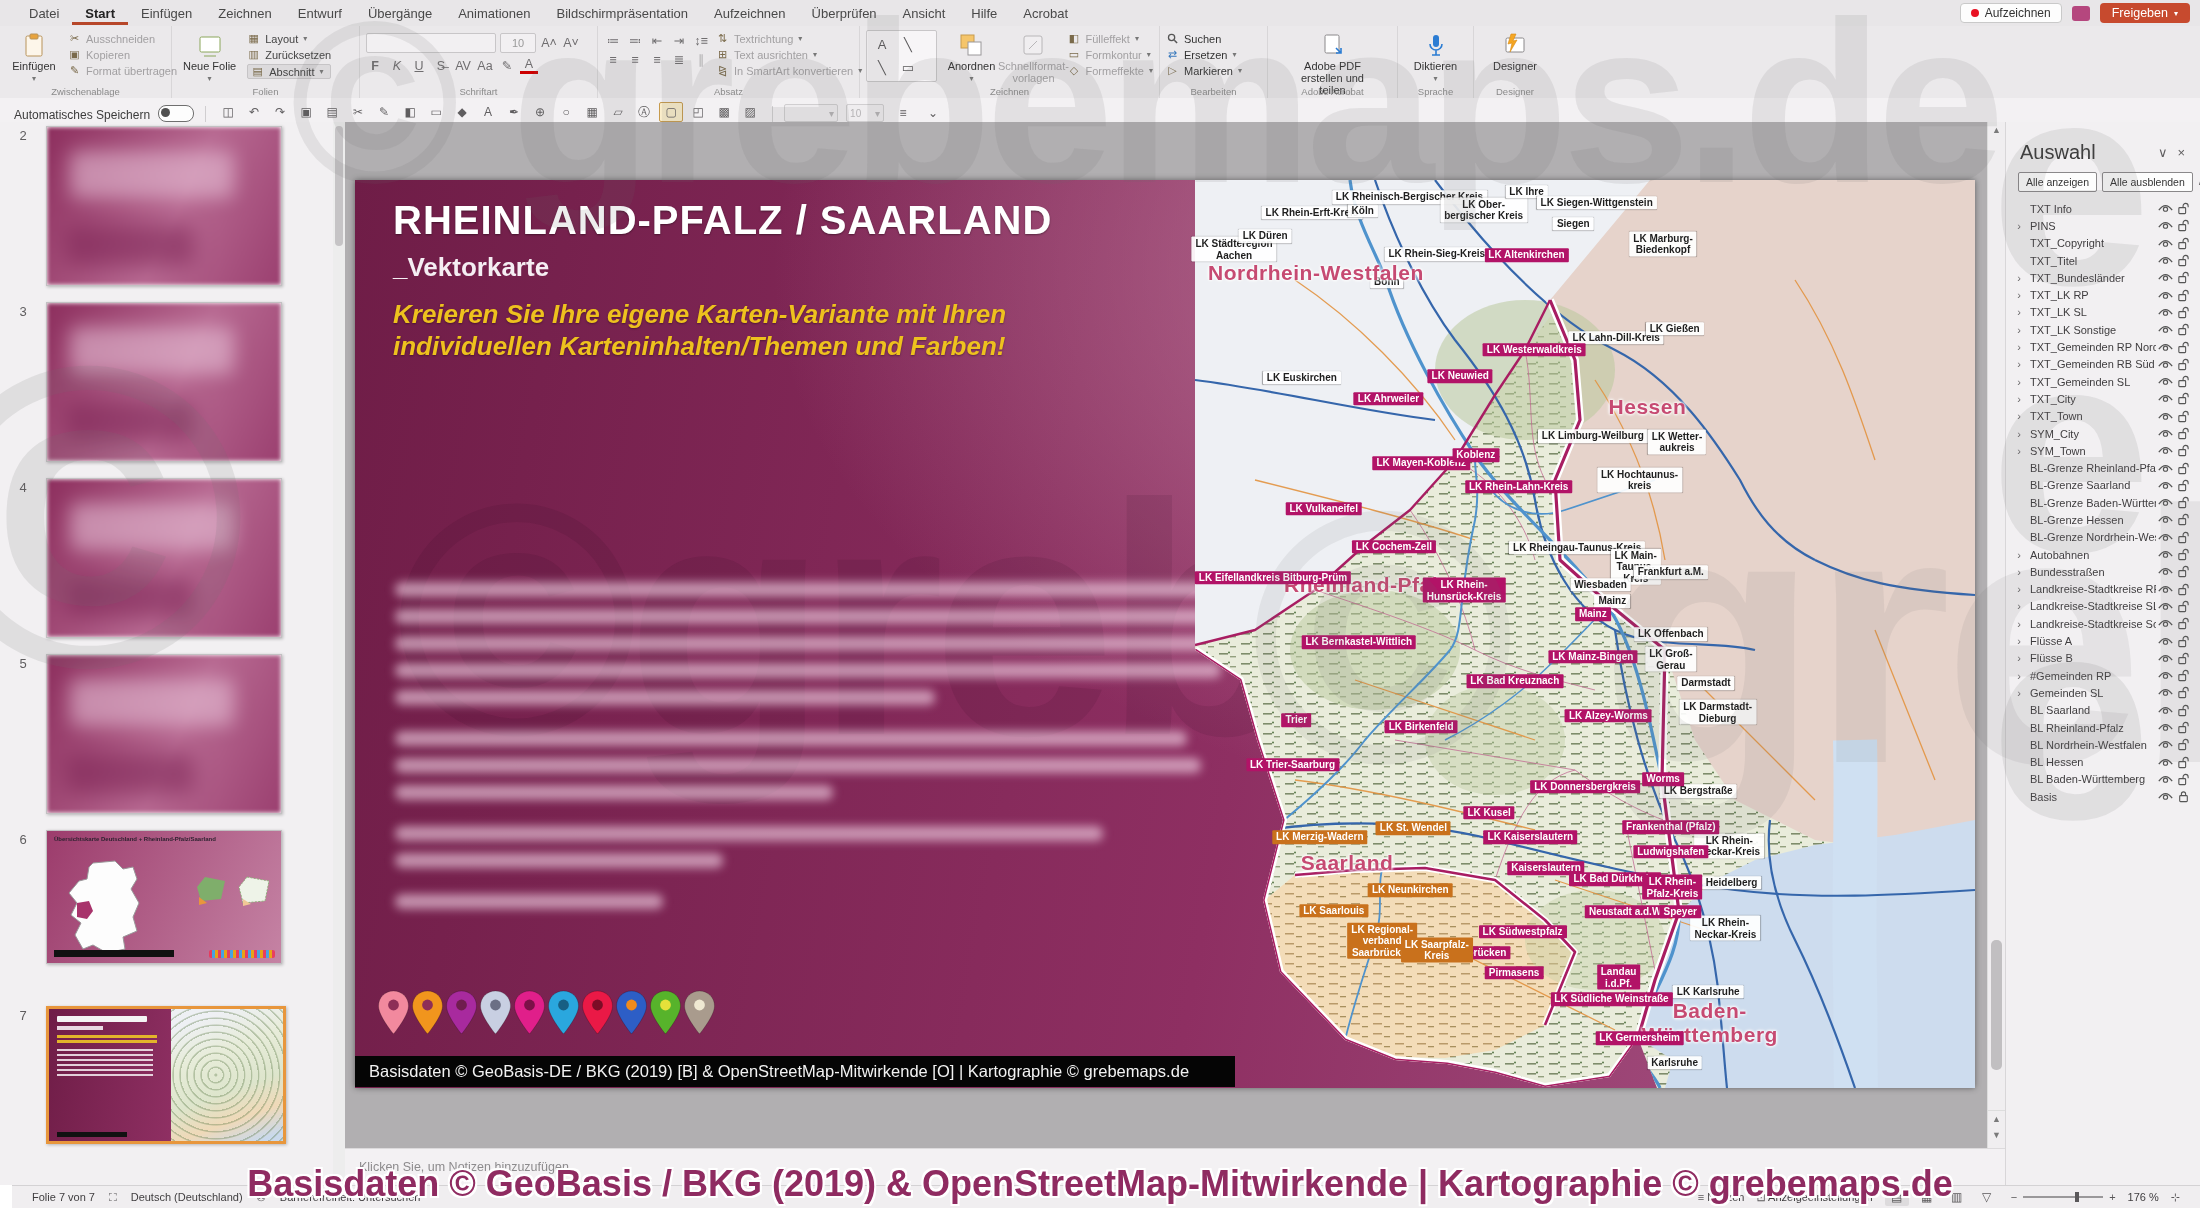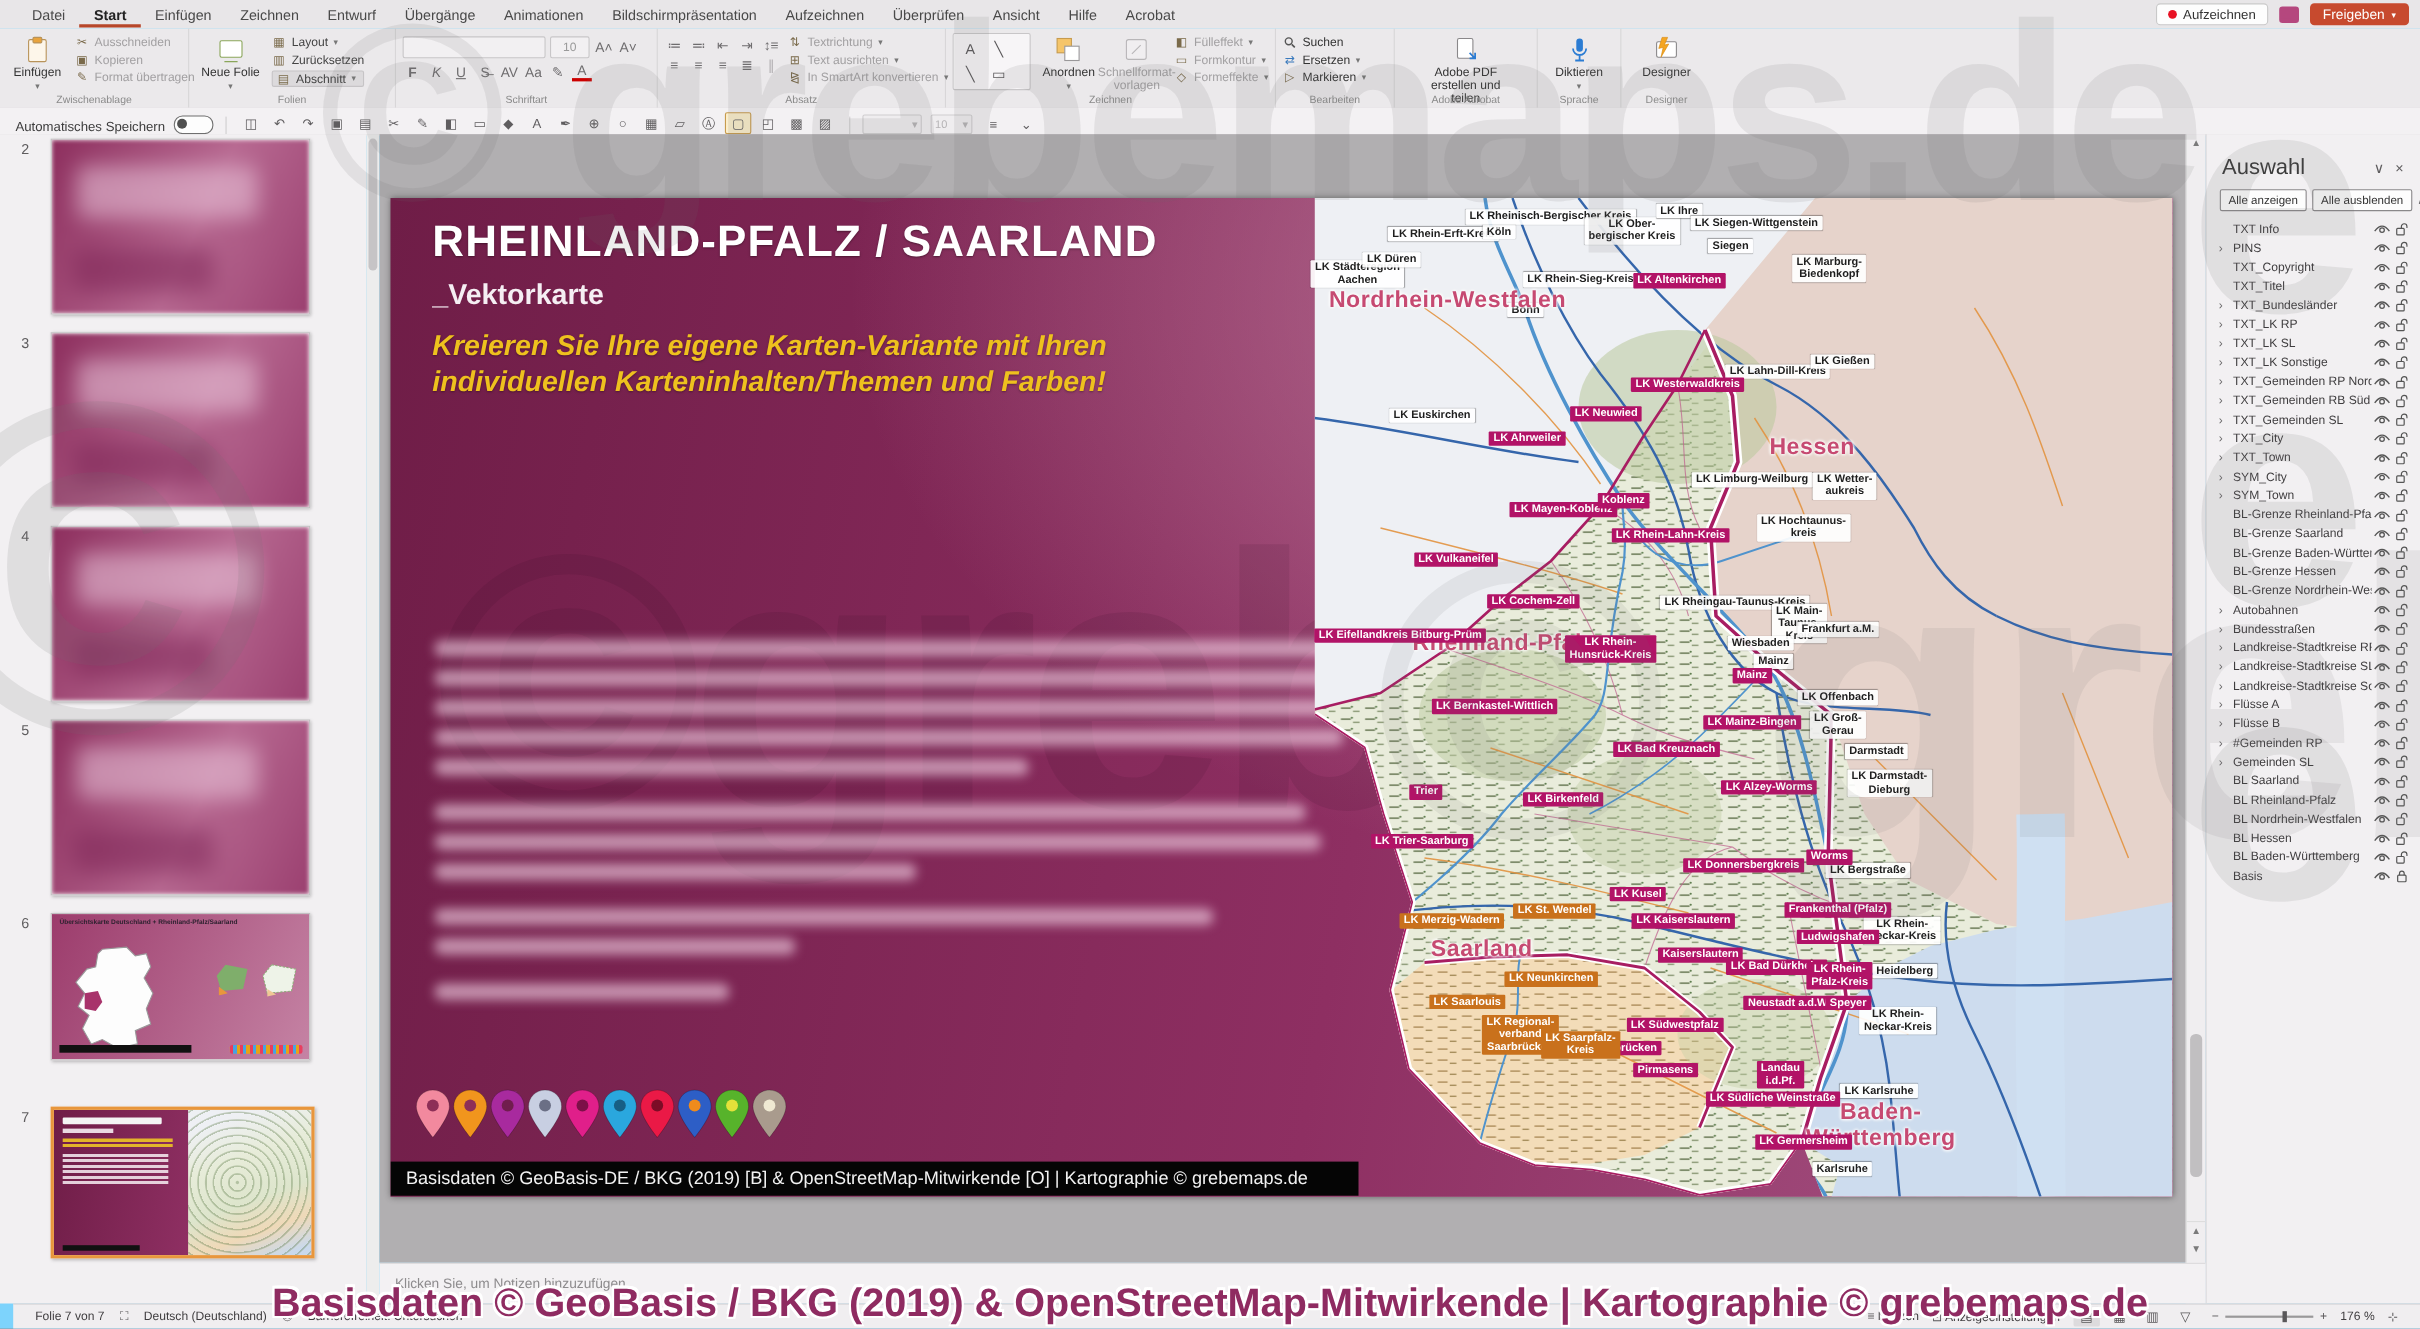--- a/index.html
+++ b/index.html
@@ -1,16 +1,16 @@
 <!DOCTYPE html>
 <html><head>
 <meta charset="utf-8">
 <style>
   html,body{margin:0;padding:0;background:#888;}
-  #app{position:relative;width:2200px;height:1208px;background:#7dd3fc;font-family:"Liberation Sans",sans-serif;overflow:hidden;color:#444;}
+  #app{position:relative;width:2200px;height:1208px;background:#ffffff;font-family:"Liberation Sans",sans-serif;overflow:hidden;color:#444;}
   
   #menubar{position:absolute;top:0;left:0;right:0;height:26px;background:#e8e6e8;display:flex;align-items:center;padding-left:16px;gap:0;}
   .menu-item{font-size:13px;color:#494949;padding:4px 13px;cursor:default;}
   .menu-item.active{color:#222;font-weight:bold;box-shadow:inset 0 -3px 0 #b7472a;}
   #menubar-right{position:absolute;right:10px;top:3px;display:flex;align-items:center;gap:10px;}
   .rec-pill{display:flex;align-items:center;gap:6px;background:#fdfdfd;border:1px solid #c9c9c9;border-radius:4px;font-size:12px;padding:2px 10px;color:#333;}
   .rec-dot{width:8px;height:8px;border-radius:50%;background:#e81123;}
   .cmt-ico{width:18px;height:15px;border-radius:3px;background:#b5477e;position:relative;}
   .cmt-ico:after{content:"";position:absolute;left:3px;bottom:-4px;border:4px solid transparent;border-top-color:#b5477e;}
   .share-btn{display:flex;align-items:center;gap:6px;background:#c74a2e;color:#fff;font-size:12.5px;border-radius:4px;padding:3px 12px;}

